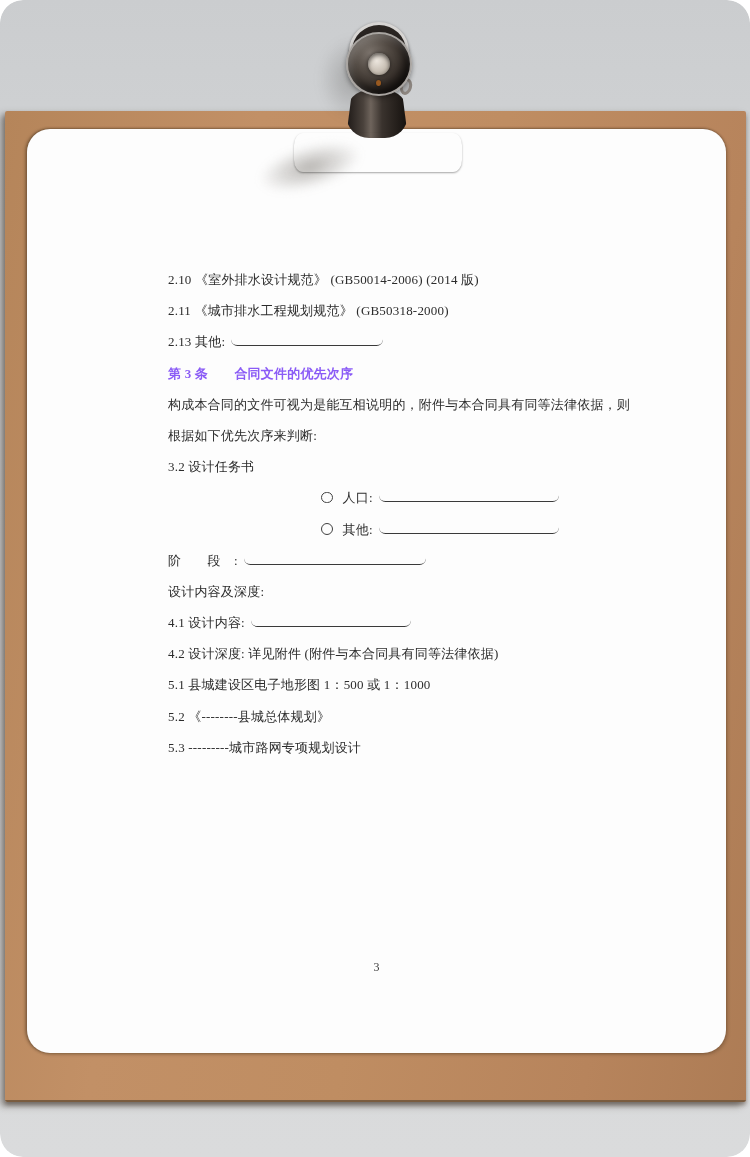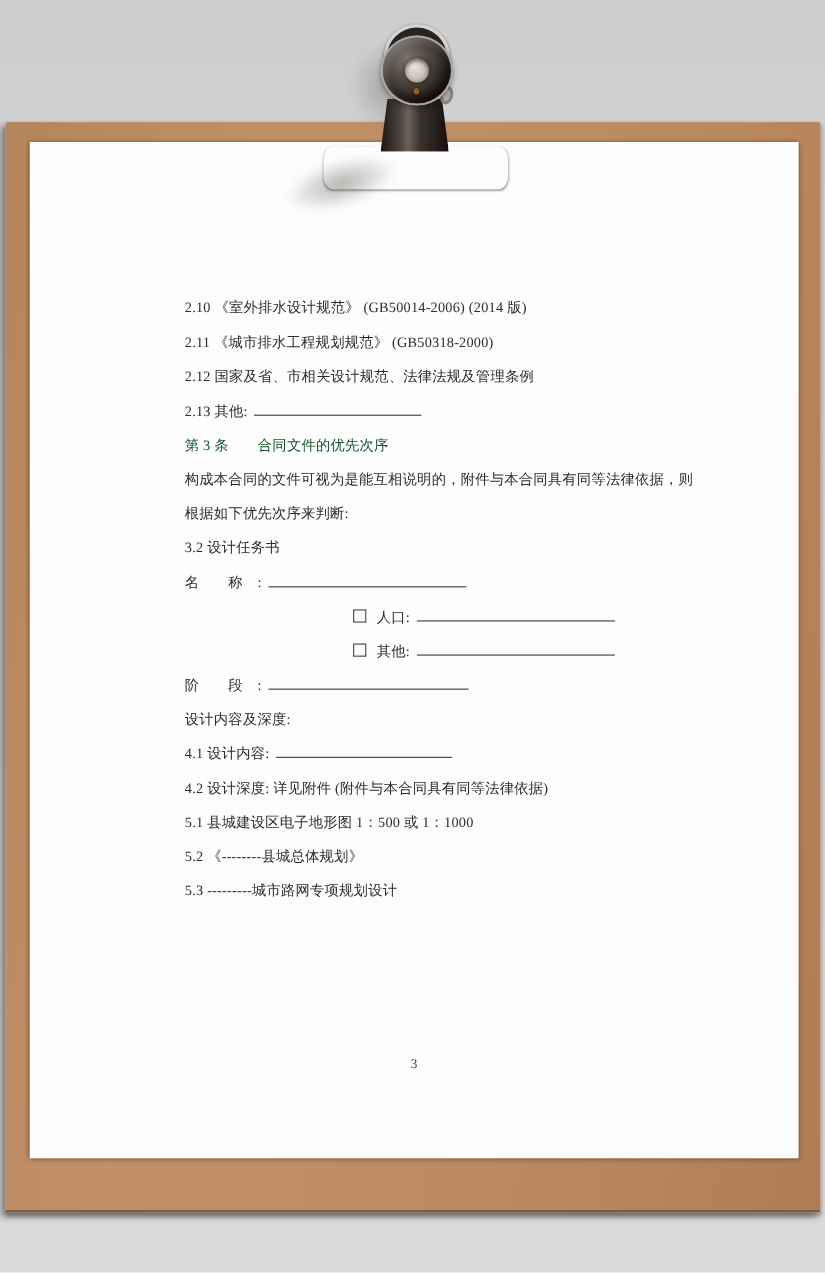--- a/index.html
+++ b/index.html
@@ -1,15 +1,15 @@
 <!DOCTYPE html>
 <html><head>
 <meta charset="utf-8">
 <style>
-  * { margin:0; padding:0; box-sizing:border-box; }
+  * { margin:0; padding:0; box-sizing:border-box;border-radius:23px; }
   html,body { width:750px; height:1157px; }
   body {
     font-family:"Liberation Serif","DejaVu Serif",serif;
     overflow:hidden;
   }
   .stage {
     position:relative; width:750px; height:1157px;
     background:linear-gradient(180deg,#cbcdcf 0%,#cfd1d3 12%,#d5d6d8 55%,#dadbdc 100%);
   }
   
@@ -26,21 +26,21 @@
     background:#fdfdfd;
     box-shadow:-2px 0 3px rgba(70,50,30,.45), 0 -1px 2px rgba(70,50,30,.35), 2px 2px 3px rgba(70,50,30,.25);
   }
   .doc {
     position:relative; width:100%; height:100%;
     padding:135px 140px 0 141px;
     font-size:13px; line-height:31.2px; color:#2c2c2c;
     letter-spacing:.2px;
   }
   .tl { height:31.2px; white-space:nowrap; }
-  .tl.bold { font-weight:normal; color:#14532d; }
+  .tl.bold { font-weight:bold; color:#8b5cf6; }
   .tl.ind { padding-left:145px; }
   .ul {
     display:inline-block; height:13px;
     border-bottom:1.3px solid #3a3a3a;
     margin-left:6px; vertical-align:baseline;
   }
   .cb {
     display:inline-block; width:11.5px; height:11.5px;
     border:1.4px solid #404040; background:transparent;
     vertical-align:-1px; margin:0 10px 0 8px;
@@ -108,31 +108,29 @@
 
 <div class="stage">
 
   <div class="board"></div>
 
   <div class="paper">
     <div class="doc">
 
       <div class="tl">2.10 《室外排水设计规范》 (GB50014-2006)  (2014 版)</div>
       <div class="tl">2.11 《城市排水工程规划规范》 (GB50318-2000)</div>
-      <div class="tl">2.12 国家及省、市相关设计规范、法律法规及管理条例</div>
 
       <div class="tl"><span>2.13 其他:</span><span class="ul" style="width:152px"></span></div>
 
       <div class="tl bold">第 3 条　　合同文件的优先次序</div>
       <div class="tl">构成本合同的文件可视为是能互相说明的，附件与本合同具有同等法律依据，则</div>
       <div class="tl">根据如下优先次序来判断:</div>
       <div class="tl">3.2 设计任务书</div>
 
 
-      <div class="tl"><span>名　　称　:</span><span class="ul" style="width:180px"></span></div>
 
 
       <div class="tl ind"><span class="cb"></span><span>人口:</span><span class="ul" style="width:180px"></span></div>
 
       <div class="tl ind"><span class="cb"></span><span>其他:</span><span class="ul" style="width:180px"></span></div>
 
       <div class="tl"><span>阶　　段　:</span><span class="ul" style="width:182px"></span></div>
 
       <div class="tl">设计内容及深度:</div>
 

